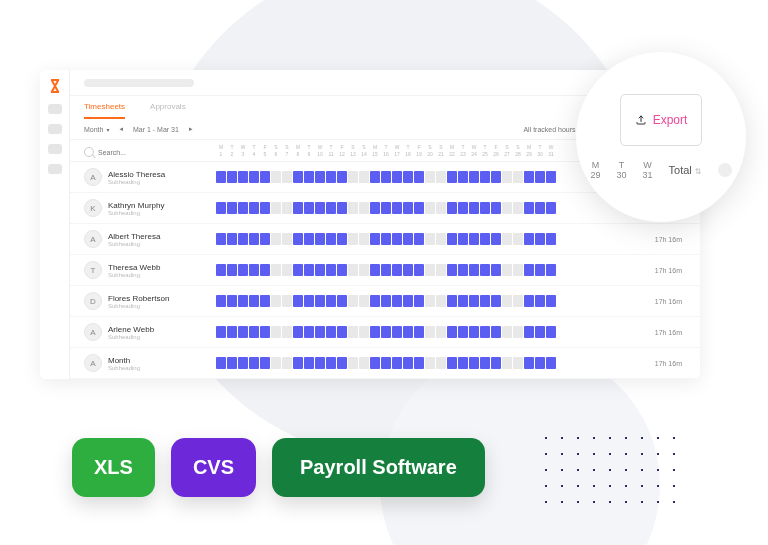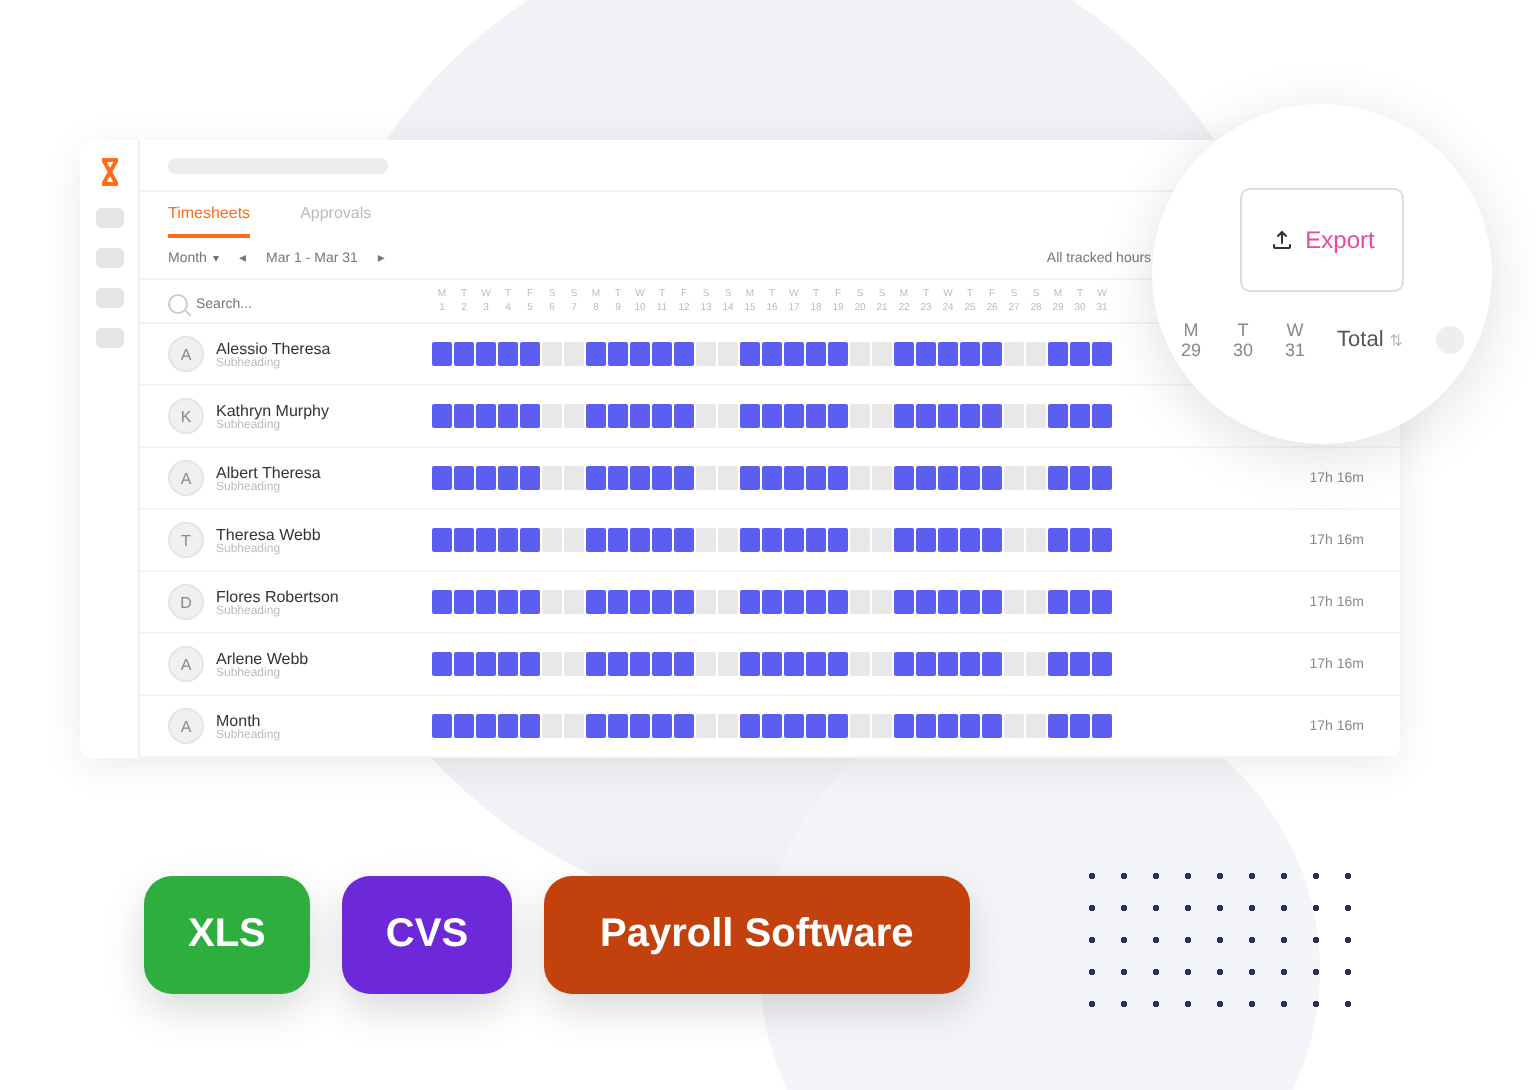--- a/index.html
+++ b/index.html
@@ -248,21 +248,21 @@
 .badge {
   border-radius: 14px;
   padding: 18px 22px;
   font-size: 20px;
   font-weight: 700;
   color: #fff;
   box-shadow: 0 8px 20px rgba(0,0,0,0.15);
 }
 .badge.green { background: #2eae3f; }
 .badge.orange { background: #6d28d9; }
-.badge.dark { background: #c2410c; padding: 18px 28px; }
+.badge.dark { background: #15803d; padding: 18px 28px; }
 
 
 .dots {
   position: absolute;
   bottom: 35px; right: 90px;
   width: 140px; height: 80px;
   z-index: 1;
   background-image: radial-gradient(#2c2f5e 1.5px, transparent 1.5px);
   background-size: 16px 16px;
 }

